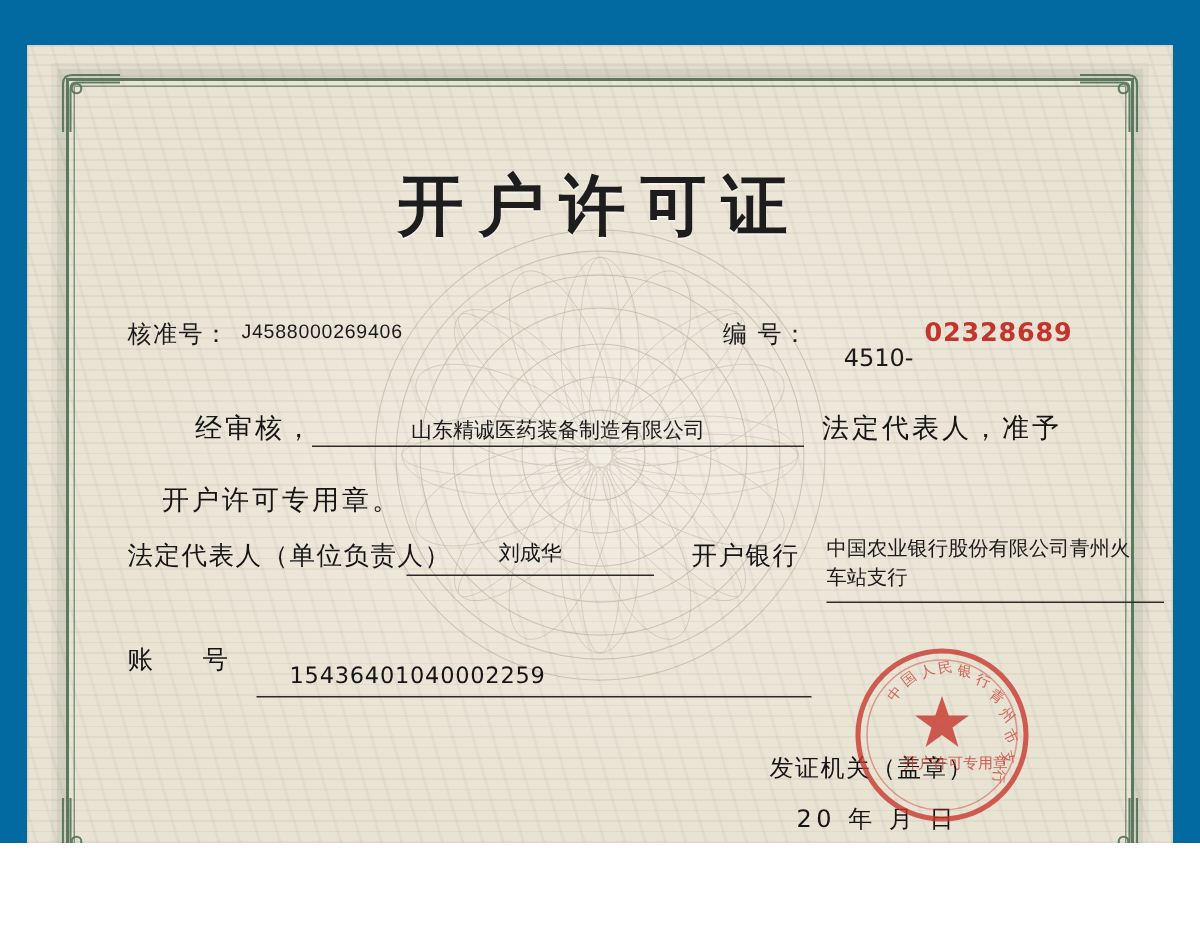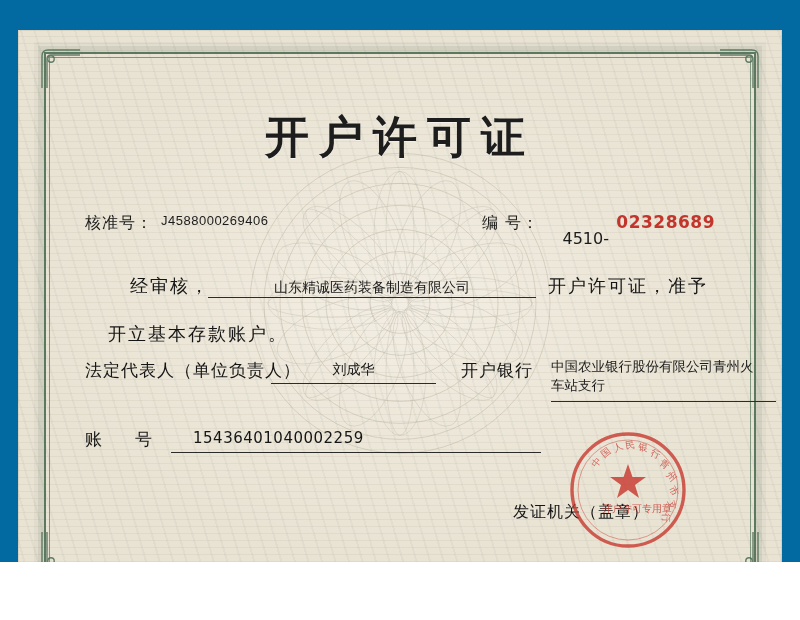--- a/index.html
+++ b/index.html
@@ -254,21 +254,21 @@
     position: relative;
     margin-top: 29px;
     height: 28px;
     font-size: 17px;
     color: #151515;
   }
   .lbl-account { position: absolute; left: 22px; top: 2px; letter-spacing: 8px; }
   .blank-account {
     position: absolute;
     left: 108px;
-    top: 0;
+    top: 12px;
     width: 370px;
     height: 26px;
     border-bottom: 1px solid #2b2b2b;
   }
   .blank-account span {
     display: block;
     padding-left: 22px;
     font-size: 15px;
     line-height: 24px;
     letter-spacing: 0.5px;
@@ -429,22 +429,22 @@
         <span class="lbl-serial">编 号：</span>
         <span class="val-serial-prefix">4510-</span>
         <span class="val-serial-red">02328689</span>
       </div>
 
       <div class="para">
         <span class="seg1">经审核，</span>
         <span class="blank-company">
           <span>山东精诚医药装备制造有限公司</span>
         </span>
-        <span class="seg2">开户许可证，准予</span>
-        <span class="para-line2">开立基本存款账户。</span>
+        <span class="seg2">法定代表人，准予</span>
+        <span class="para-line2">开户许可专用章。</span>
       </div>
 
       <div class="row-rep">
         <span class="lbl-rep">法定代表人（单位负责人）</span>
         <span class="blank-rep">
           <span>刘成华</span>
         </span>
         <span class="lbl-bank">开户银行</span>
         <span class="blank-bank">
           <span>中国农业银行股份有限公司青州火</span>
@@ -454,20 +454,21 @@
 
       <div class="row-account">
         <span class="lbl-account">账　号</span>
         <span class="blank-account">
           <span>15436401040002259</span>
         </span>
       </div>
 
       <div class="row-issuer">
         <span class="lbl-issuer">发证机关（盖章）</span>
+        <span class="date-line">20  年    月    日</span>
       </div>
 
     </div>
 
     <svg class="seal" viewBox="0 0 124 124">
       <g stroke="#c8372e" fill="none">
         <circle cx="62" cy="62" r="56" stroke-width="3.4" opacity="0.9"></circle>
         <circle cx="62" cy="62" r="50" stroke-width="1" opacity="0.5"></circle>
       </g>
       <g fill="#c8372e" opacity="0.92">

